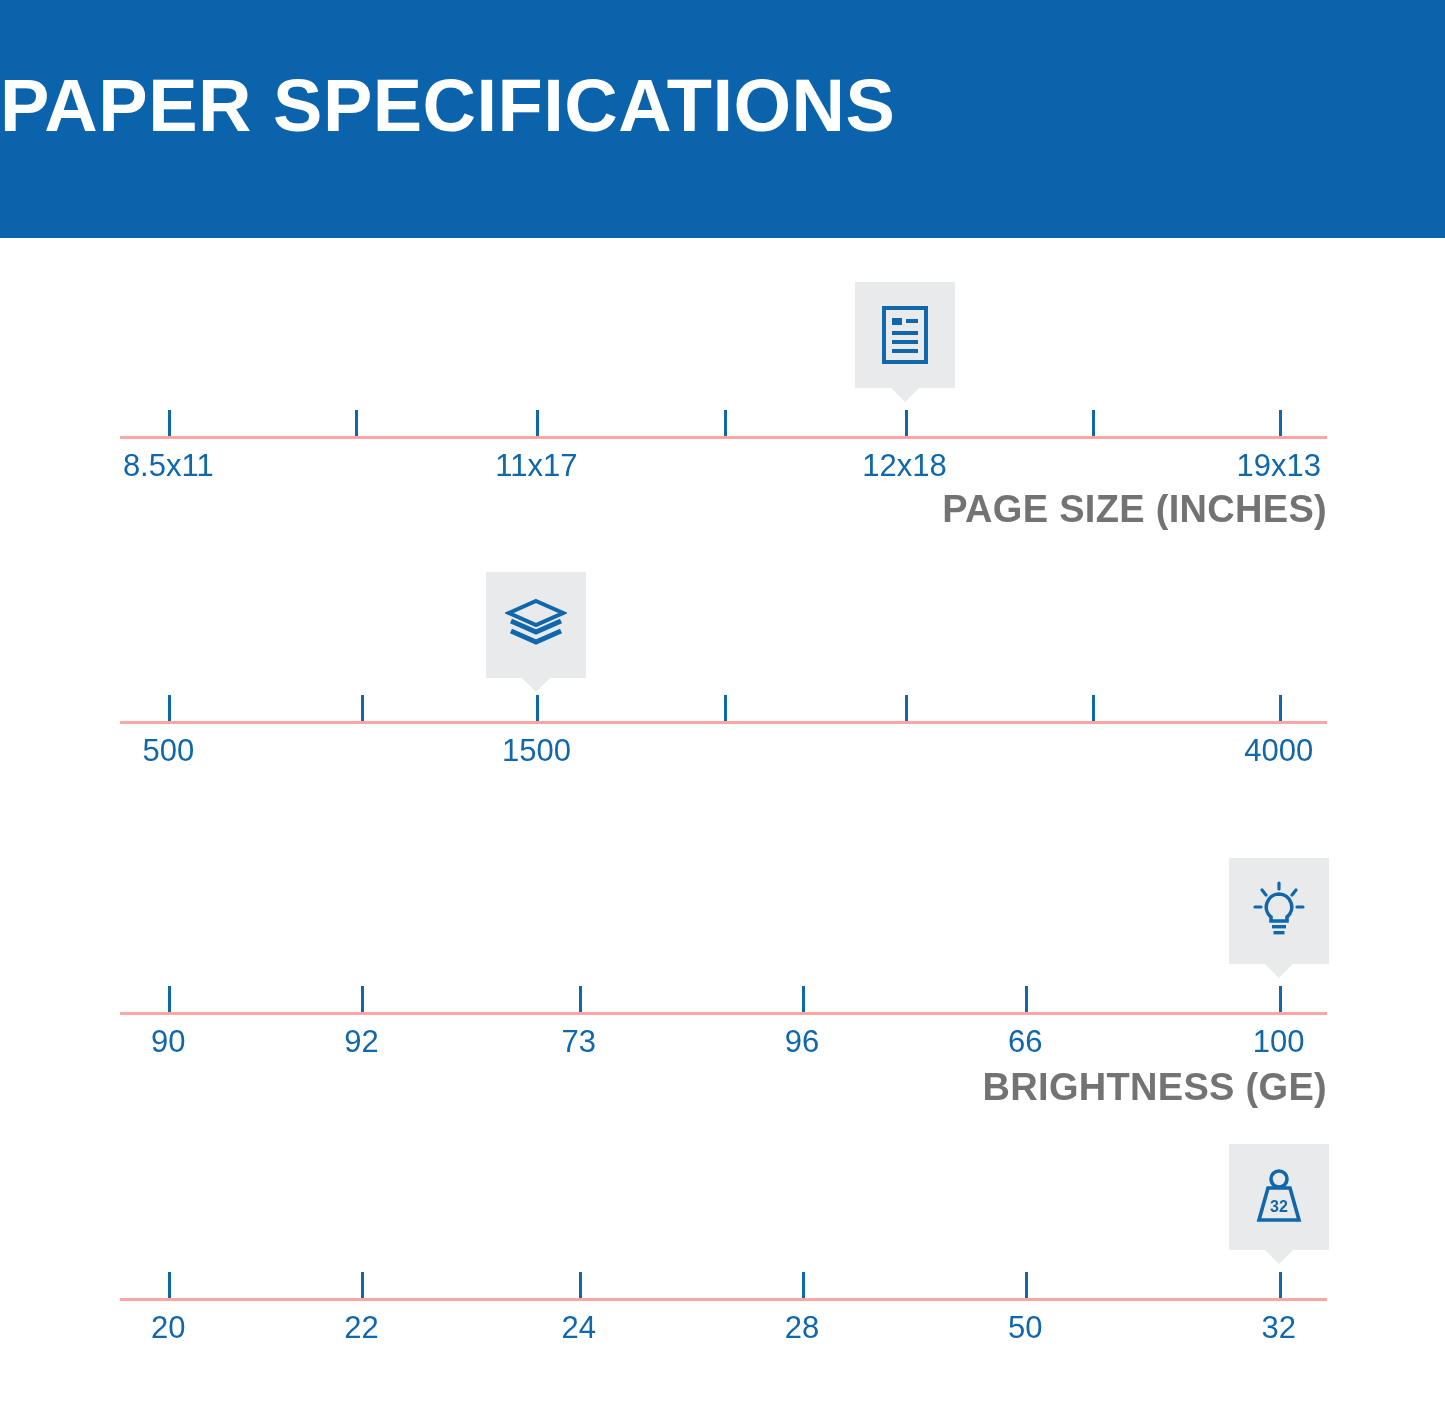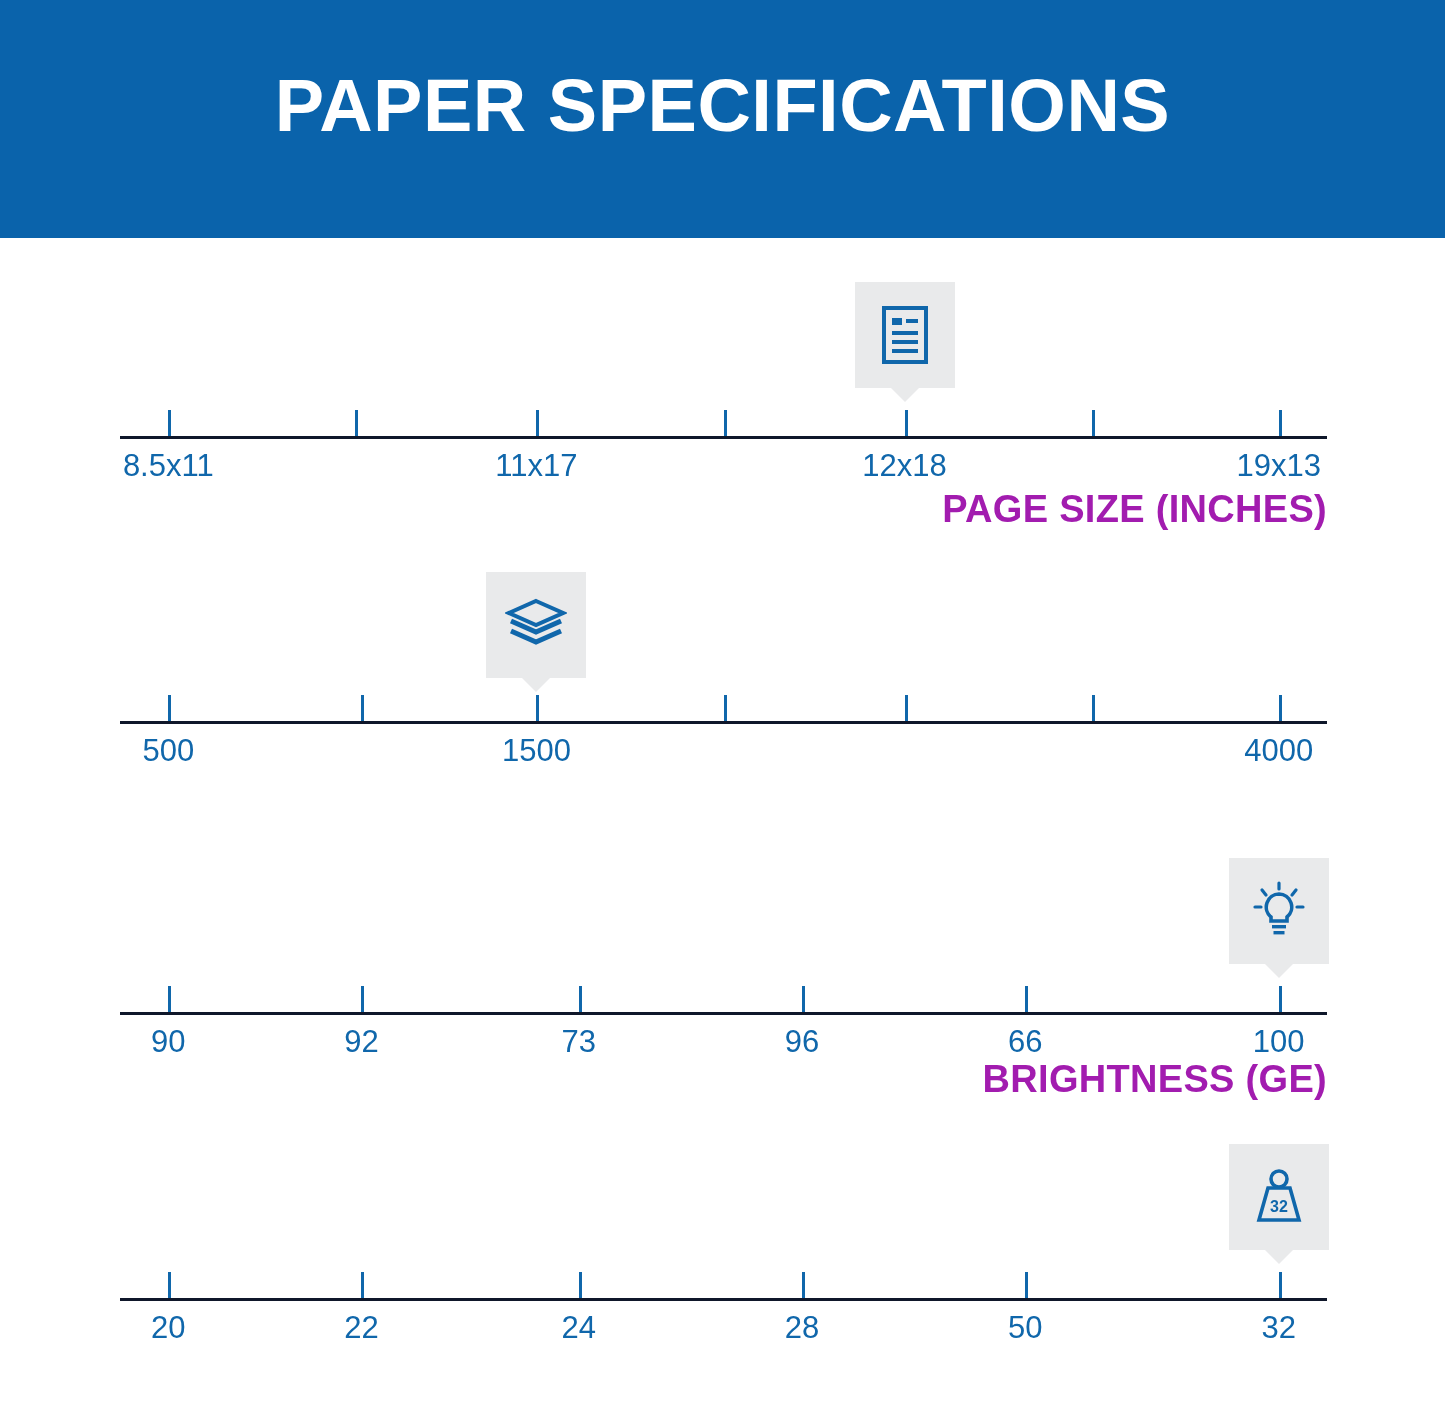--- a/index.html
+++ b/index.html
@@ -15,21 +15,20 @@
     overflow: hidden;
   }
 
   
   .header {
     width: 1445px;
     height: 238px;
     background: #0a63ab;
     display: flex;
     align-items: center;
-    justify-content: center;
   }
   .header-title {
     color: #ffffff;
     font-size: 74px;
     font-weight: bold;
     letter-spacing: 0.5px;
     line-height: 1;
     text-align: center;
     padding-bottom: 26px;
   }
@@ -43,21 +42,21 @@
     position: relative;
     height: 294px;
   }
 
   
   .axis {
     position: absolute;
     left: 120px;
     right: 118px;
     height: 3px;
-    background: #0f172a;
+    background: #fca5a5;
   }
   .axis-inner { position: relative; width: 100%; height: 100%; }
 
   .tick {
     position: absolute;
     width: 3px;
     height: 26px;
     background: #1067ab;
     top: -26px;
   }
@@ -92,21 +91,21 @@
     border-right: 15px solid transparent;
     border-top: 15px solid #e9eaeb;
   }
 
   
   .caption {
     position: absolute;
     right: 118px;
     font-size: 38px;
     font-weight: bold;
-    color: #a21caf;
+    color: #737373;
     letter-spacing: 0.3px;
     white-space: nowrap;
   }
 
   svg { display: block; }
 </style>
 </head>
 <body>
 
 <div class="header">
@@ -213,21 +212,21 @@
 
         <span class="tick-label" style="left:4%">90</span>
         <span class="tick-label" style="left:20%">92</span>
         <span class="tick-label" style="left:38%">73</span>
         <span class="tick-label" style="left:56.5%">96</span>
         <span class="tick-label" style="left:75%">66</span>
         <span class="tick-label" style="left:96%">100</span>
       </div>
     </div>
 
-    <div class="caption" style="top:232px;">BRIGHTNESS (GE)</div>
+    <div class="caption" style="top:240px;">BRIGHTNESS (GE)</div>
   </div>
 
   <div class="scale-block">
 
     <div class="marker" style="left:calc(120px + 0.96 * (1445px - 238px));top:24px;">
       <span style="position:relative;display:block;">
         <svg width="58" height="62" viewBox="0 0 58 62">
           <circle cx="29" cy="13" r="8" fill="none" stroke="#1067ab" stroke-width="3.6"></circle>
           <path d="M18 22 L40 22 L49 54 L9 54 Z" fill="none" stroke="#1067ab" stroke-width="3.6"></path>
           <text x="29" y="46" text-anchor="middle" font-family="Liberation Sans, sans-serif" font-size="16" font-weight="bold" fill="#1067ab">32</text>

